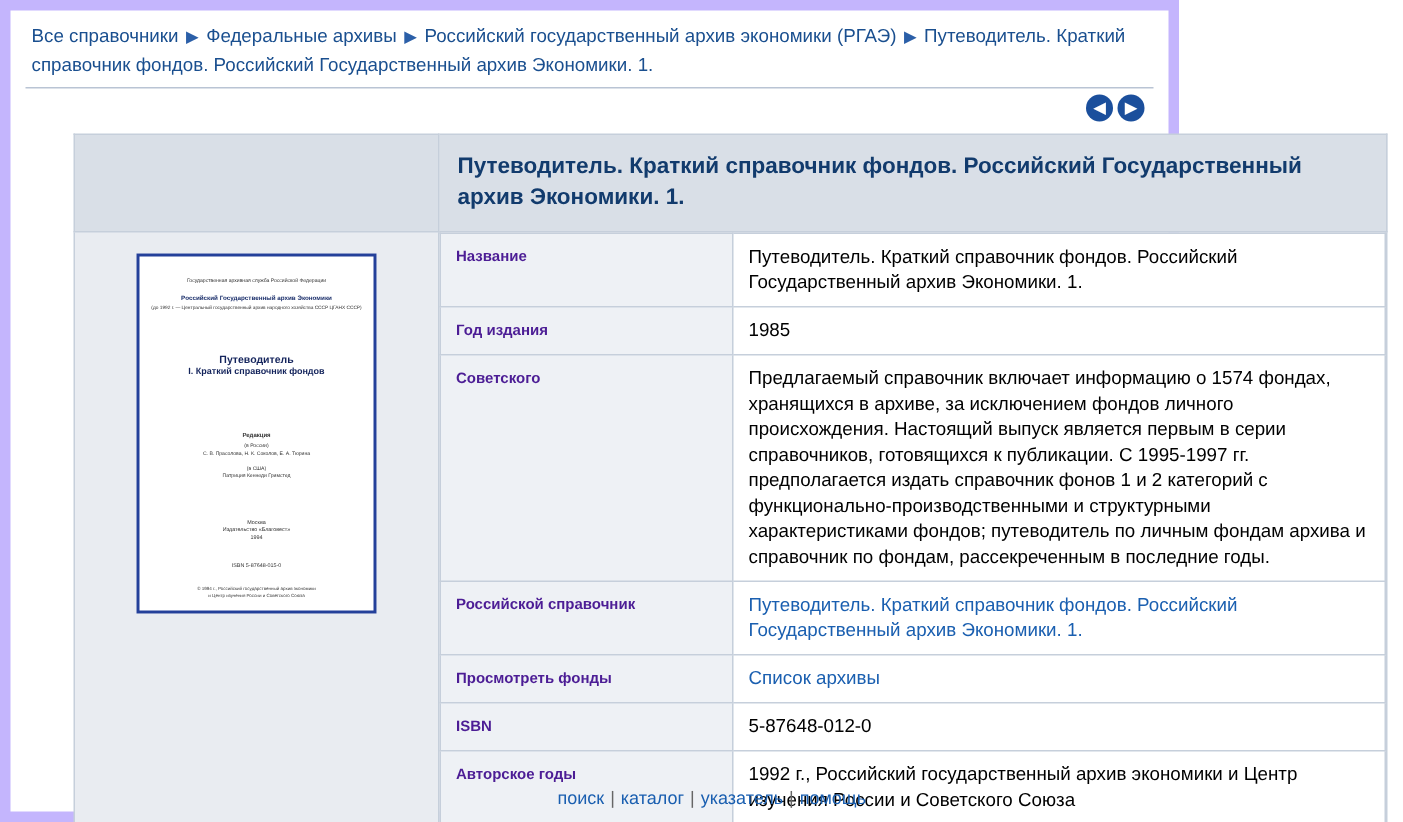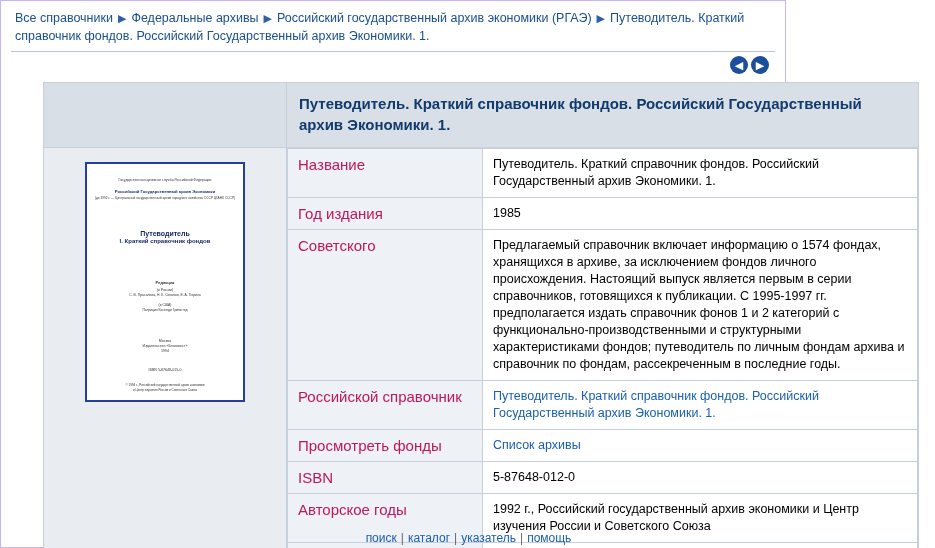--- a/index.html
+++ b/index.html
@@ -13,21 +13,21 @@
     font-family: "Liberation Sans", sans-serif;
     font-size: 12px;
     color: #000;
     overflow: hidden;
   }
   .page {
     position: relative;
     width: 786px;
     height: 548px;
     box-sizing: border-box;
-    border: 1px solid #c4b5fd;
+    border: 7px solid #c4b5fd;
     background: #ffffff;
   }
   
   .breadcrumb {
     padding: 8px 14px 4px 14px;
     font-size: 12.5px;
     line-height: 18px;
     color: #1a3f73;
   }
   .breadcrumb a {
@@ -121,23 +121,23 @@
   .book .bk-title2 { font-size: 6px; font-weight: bold; margin-top: 3px; color:#14245c;}
   .book .bk-ed { font-size: 4px; margin-top: 36px; font-weight:bold; color:#333;}
   .book .bk-names { font-size: 3.4px; margin-top: 3px; color:#333; }
   .book .bk-city { font-size: 3.6px; margin-top: 26px; color:#333;}
   .book .bk-isbn { font-size: 3.6px; margin-top: 14px; color:#333;}
   .book .bk-foot { font-size: 3px; margin-top: 10px; color:#333; padding: 0 10px;}
 
   
   .label-cell {
     background: #eef1f5;
-    color: #be185d;
-    font-weight: normal;
-    font-size: 15px;
+    color: #4c1d95;
+    font-weight: bold;
+    font-size: 10px;
     padding: 7px 10px 7px 10px;
     line-height: 17px;
   }
   .value-cell {
     background: #ffffff;
     padding: 7px 10px 7px 10px;
     font-size: 12.5px;
     line-height: 17px;
     color: #000;
   }

